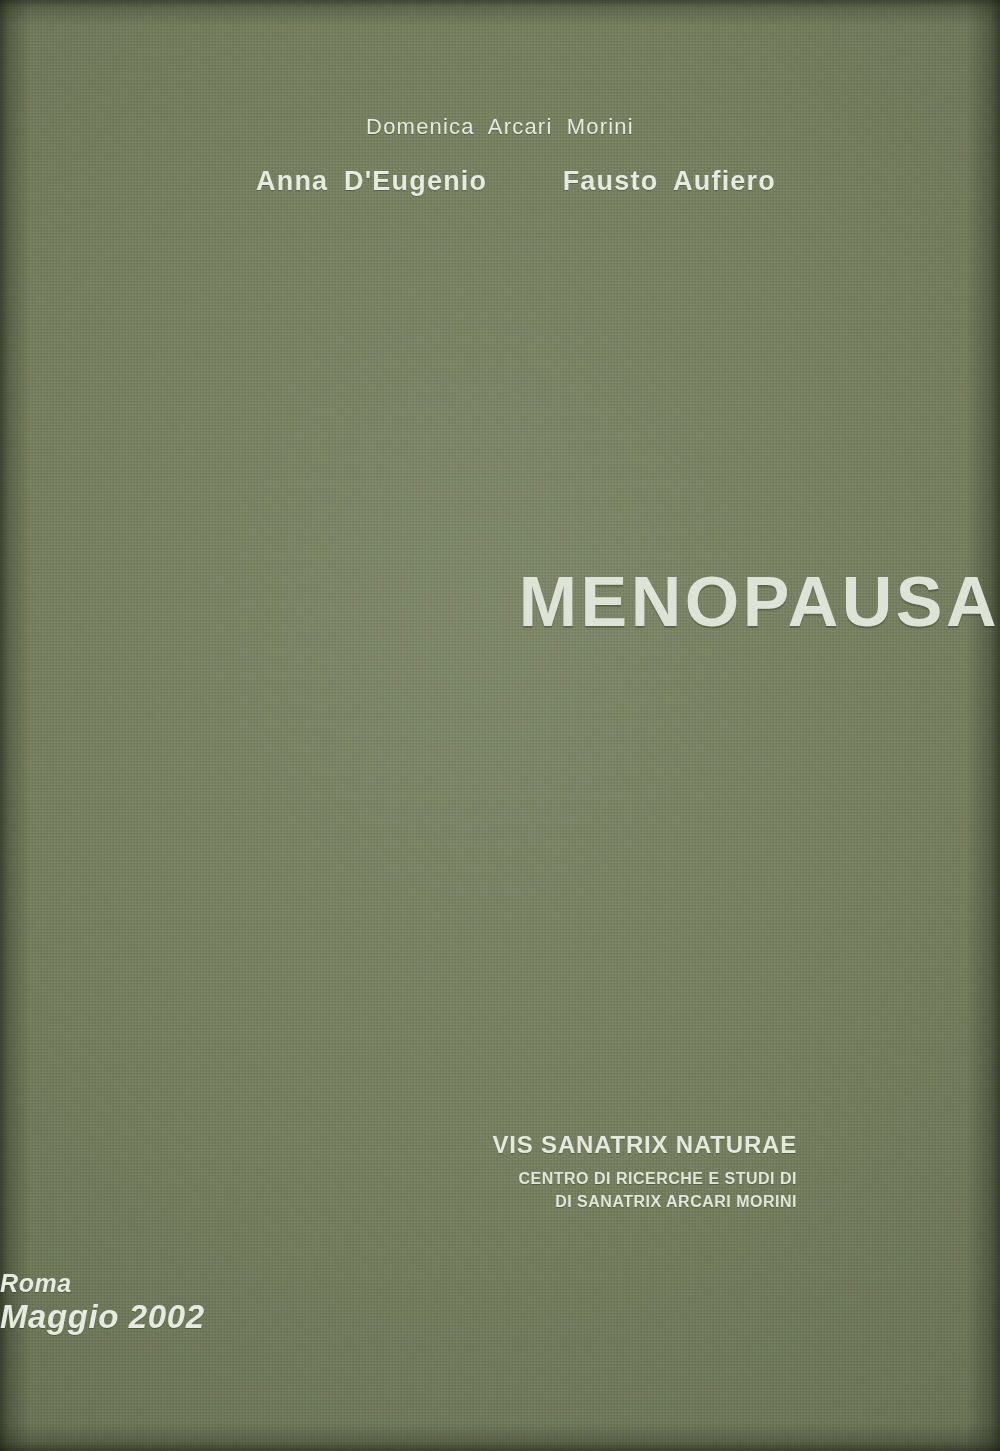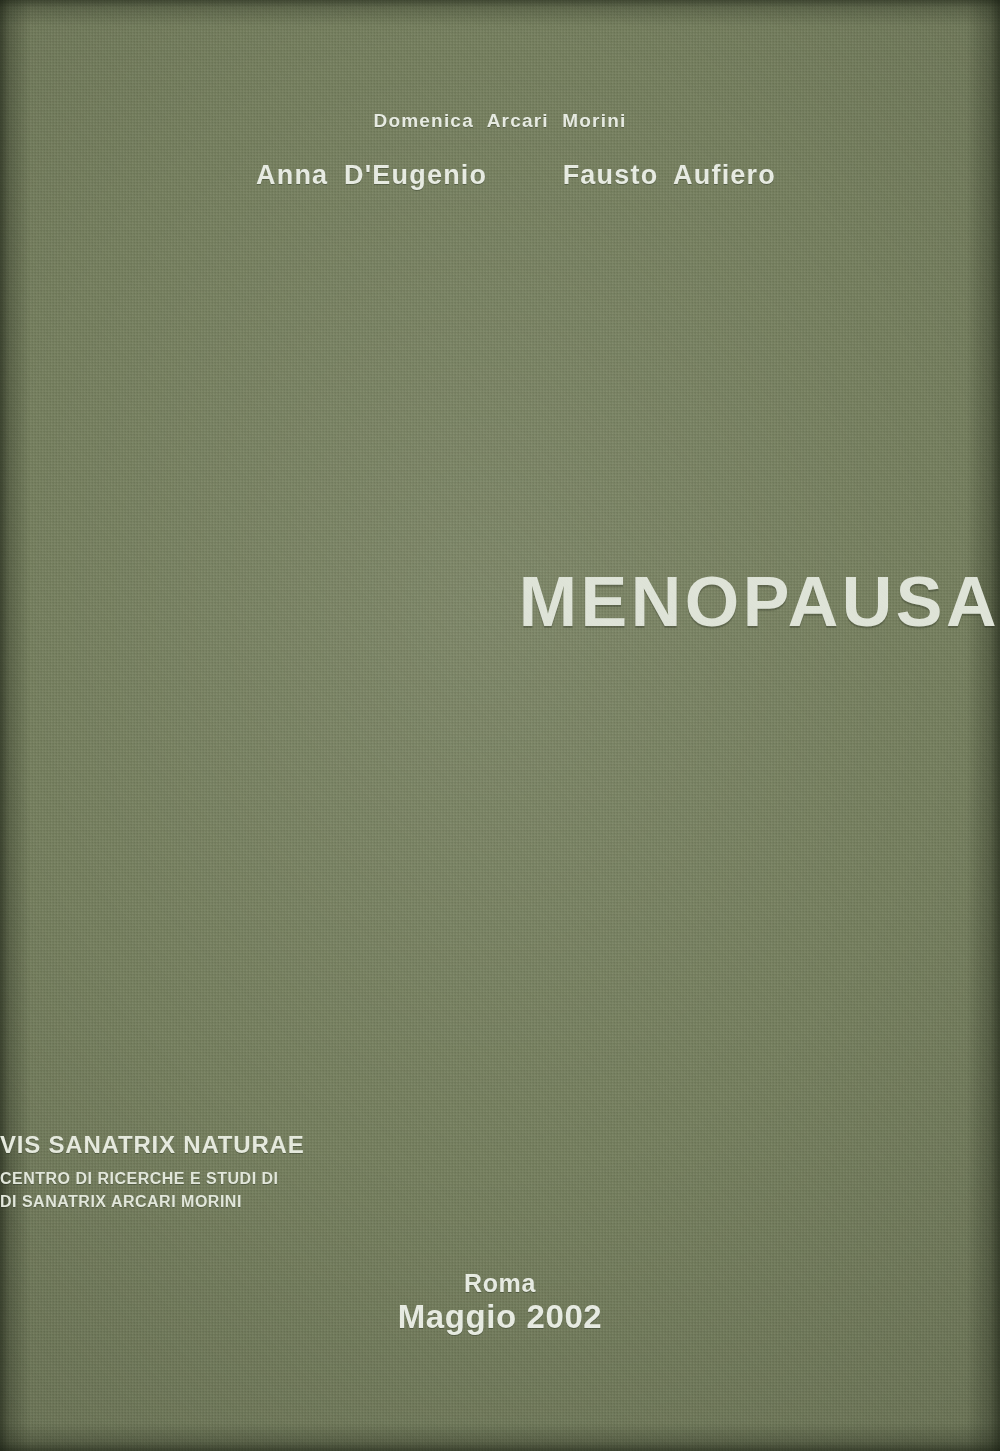--- a/index.html
+++ b/index.html
@@ -60,25 +60,26 @@
 
   
   #authors {
     position: absolute;
     top: 104px;
     left: 0;
     width: 1000px;
     text-align: center;
   }
   .author-line-1 {
-    font-size: 19px;
-    font-weight: bold;
+    font-size: 22px;
+    font-weight: normal;
     letter-spacing: 1.2px;
     word-spacing: 7px;
     line-height: 34px;
+    margin-top: 6px;
   }
   .author-line-2 {
     margin-top: 20px;
     font-size: 27px;
     font-weight: bold;
     letter-spacing: 1.2px;
     line-height: 34px;
     padding-left: 32px;
   }
   .author-gap {
@@ -117,21 +118,21 @@
     line-height: 36px;
     color: #e3e7dd;
   }
 
   
   #publisher {
     position: absolute;
     top: 1130px;
     left: 0;
     width: 797px;
-    text-align: left;
+    text-align: right;
   }
   .pub-name {
     font-size: 24px;
     font-weight: bold;
     letter-spacing: 0.8px;
     line-height: 30px;
     color: #e6eade;
   }
   .pub-sub {
     font-size: 16px;
@@ -143,21 +144,22 @@
   .pub-sub-first {
     margin-top: 7px;
   }
 
   
   #imprint {
     position: absolute;
     top: 1266px;
     left: 0;
     width: 1000px;
-    text-align: center;
+    text-align: left;
+    font-style: italic;
   }
   .imprint-city {
     font-size: 25px;
     font-weight: bold;
     letter-spacing: 0.6px;
     line-height: 34px;
     color: #e7ebe2;
   }
   .imprint-date {
     font-size: 33px;

